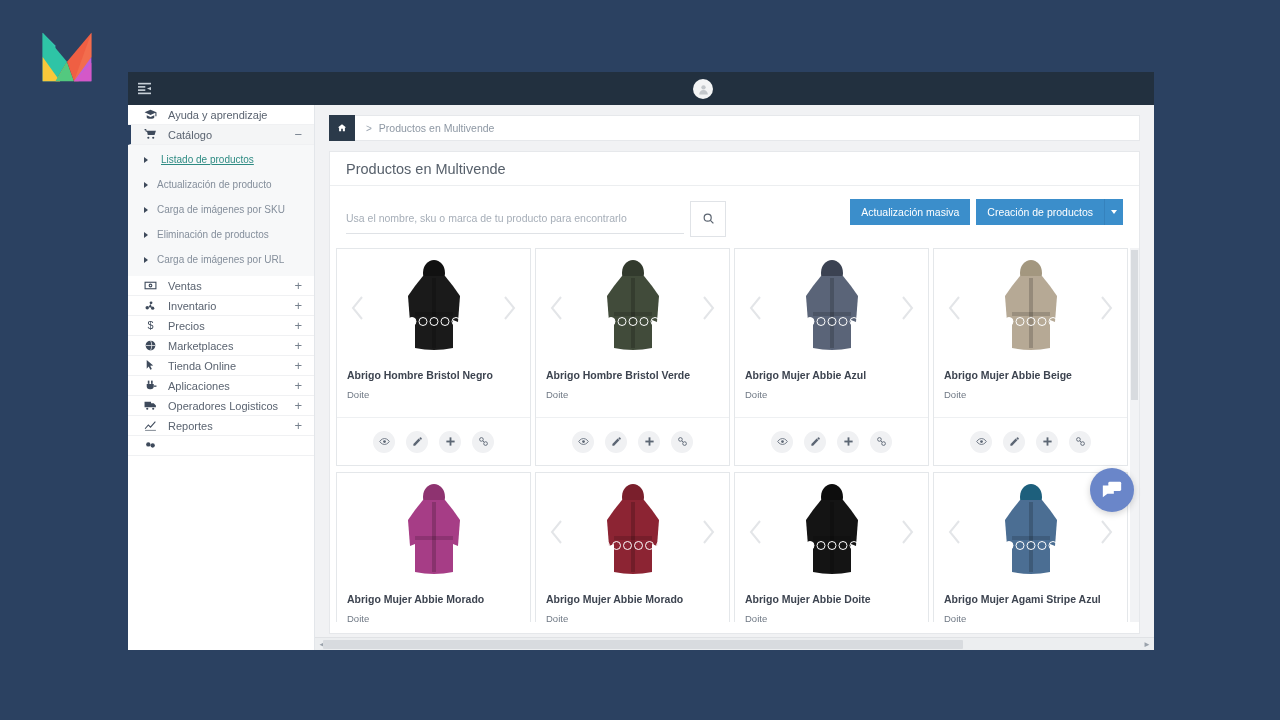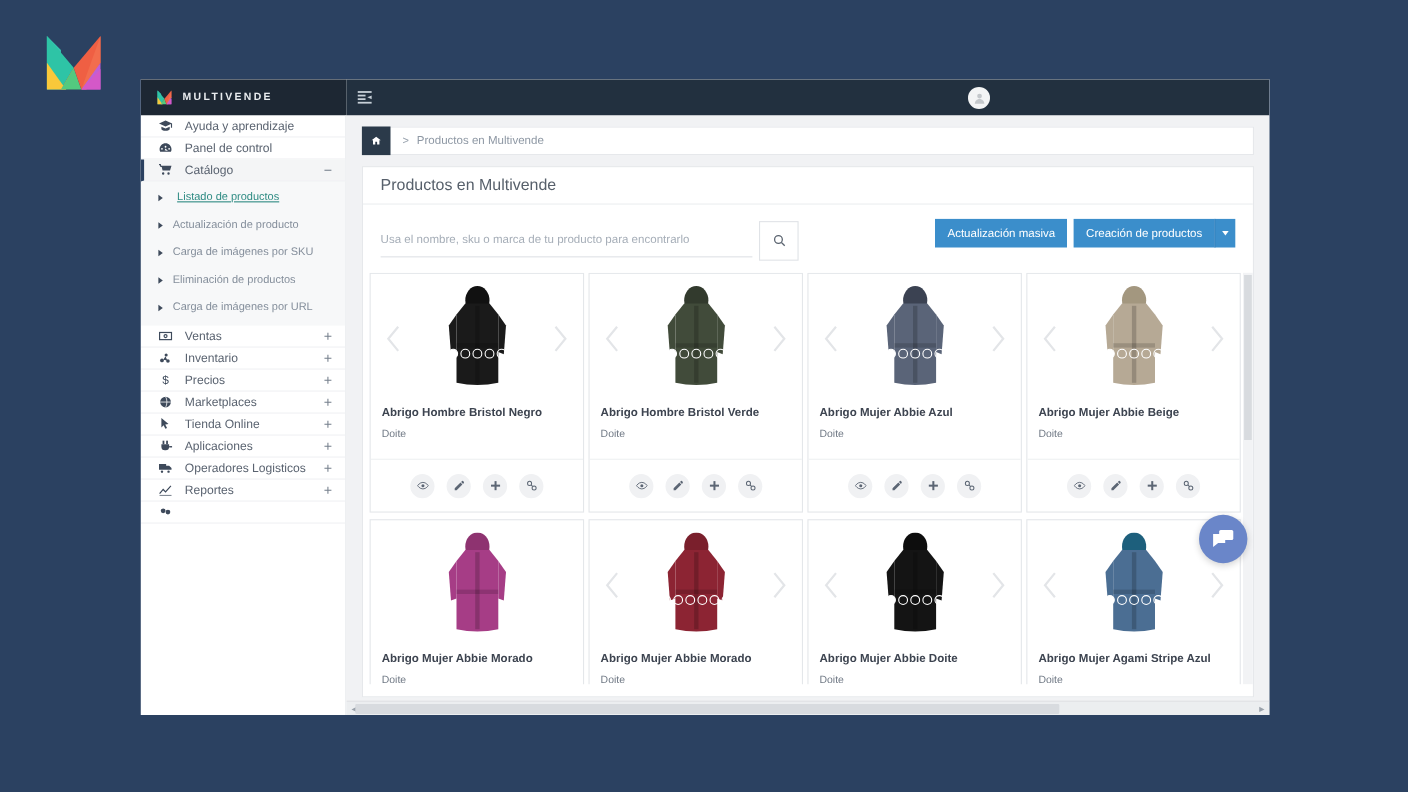--- a/index.html
+++ b/index.html
@@ -248,34 +248,20 @@
       <polygon points="92,8 50,58 62,92 92,50" fill="#ef5f43"></polygon>
       <polygon points="92,8 92,50 70,92 62,92" fill="#f26d4d"></polygon>
       <polygon points="92,50 92,92 62,92" fill="#c05fd6"></polygon>
       <polygon points="62,92 92,92 92,60" fill="#d458c8"></polygon>
     </svg>
   </div>
 
   <div class="app-window">
 
     <div class="navbar">
-      <div class="nav-logo-block">
-        <svg class="nav-logo-mark" viewBox="0 0 100 100">
-          <polygon points="8,8 8,92 30,92 30,30" fill="#37c4b0"></polygon>
-          <polygon points="8,8 50,58 30,92 8,50" fill="#2ec4a6"></polygon>
-          <polygon points="8,50 8,92 38,92" fill="#f9c83a"></polygon>
-          <polygon points="8,92 38,92 50,58 30,92" fill="#f9a63a"></polygon>
-          <polygon points="50,58 30,92 62,92" fill="#53c97f"></polygon>
-          <polygon points="92,8 50,58 62,92 92,50" fill="#ef5f43"></polygon>
-          <polygon points="92,8 92,50 70,92 62,92" fill="#f26d4d"></polygon>
-          <polygon points="92,50 92,92 62,92" fill="#c05fd6"></polygon>
-          <polygon points="62,92 92,92 92,60" fill="#d458c8"></polygon>
-        </svg>
-        <span class="nav-logo-text">MULTIVENDE</span>
-      </div>
       <div class="nav-rest">
         <div class="nav-toggle">
           <svg viewBox="0 0 16 16" fill="currentColor">
               <rect x="0" y="1" width="16" height="2"></rect>
               <rect x="0" y="5" width="9" height="2"></rect>
               <rect x="0" y="9" width="9" height="2"></rect>
               <rect x="0" y="13" width="16" height="2"></rect>
               <polygon points="16,6 11,8 16,10"></polygon>
             </svg>
         </div>
@@ -292,28 +278,20 @@
 
       <div class="side-item">
         <span class="ico">
           <svg viewBox="0 0 24 24" fill="currentColor">
               <path d="M12 3 1 8l11 5 9-4.1V15h2V8zM5 13.2V17c0 1.7 3.1 3 7 3s7-1.3 7-3v-3.8l-7 3.2z"></path>
             </svg>
         </span>
         <span class="lbl">Ayuda y aprendizaje</span>
       </div>
 
-      <div class="side-item">
-        <span class="ico">
-          <svg viewBox="0 0 24 24" fill="currentColor">
-              <path d="M12 4C6.5 4 2 8.5 2 14c0 1.6.4 3.1 1 4.4h18c.6-1.3 1-2.8 1-4.4 0-5.5-4.5-10-10-10zm0 4.5a1.5 1.5 0 110 3 1.5 1.5 0 010-3zM6 12a1.5 1.5 0 110 3 1.5 1.5 0 010-3zm12 0a1.5 1.5 0 110 3 1.5 1.5 0 010-3zm-6 1 4 4-5.5-1z"></path>
-            </svg>
-        </span>
-        <span class="lbl">Panel de control</span>
-      </div>
 
       <div class="side-item active">
         <span class="ico">
           <svg viewBox="0 0 24 24" fill="currentColor">
               <path d="M1 2h3l.8 3H22l-2.5 8H7L5.6 7H3.4L2.6 4H1zM8 16a2 2 0 100 4 2 2 0 000-4zm9 0a2 2 0 100 4 2 2 0 000-4z"></path>
             </svg>
         </span>
         <span class="lbl">Catálogo</span>
         <span class="sign">−</span>
       </div>

